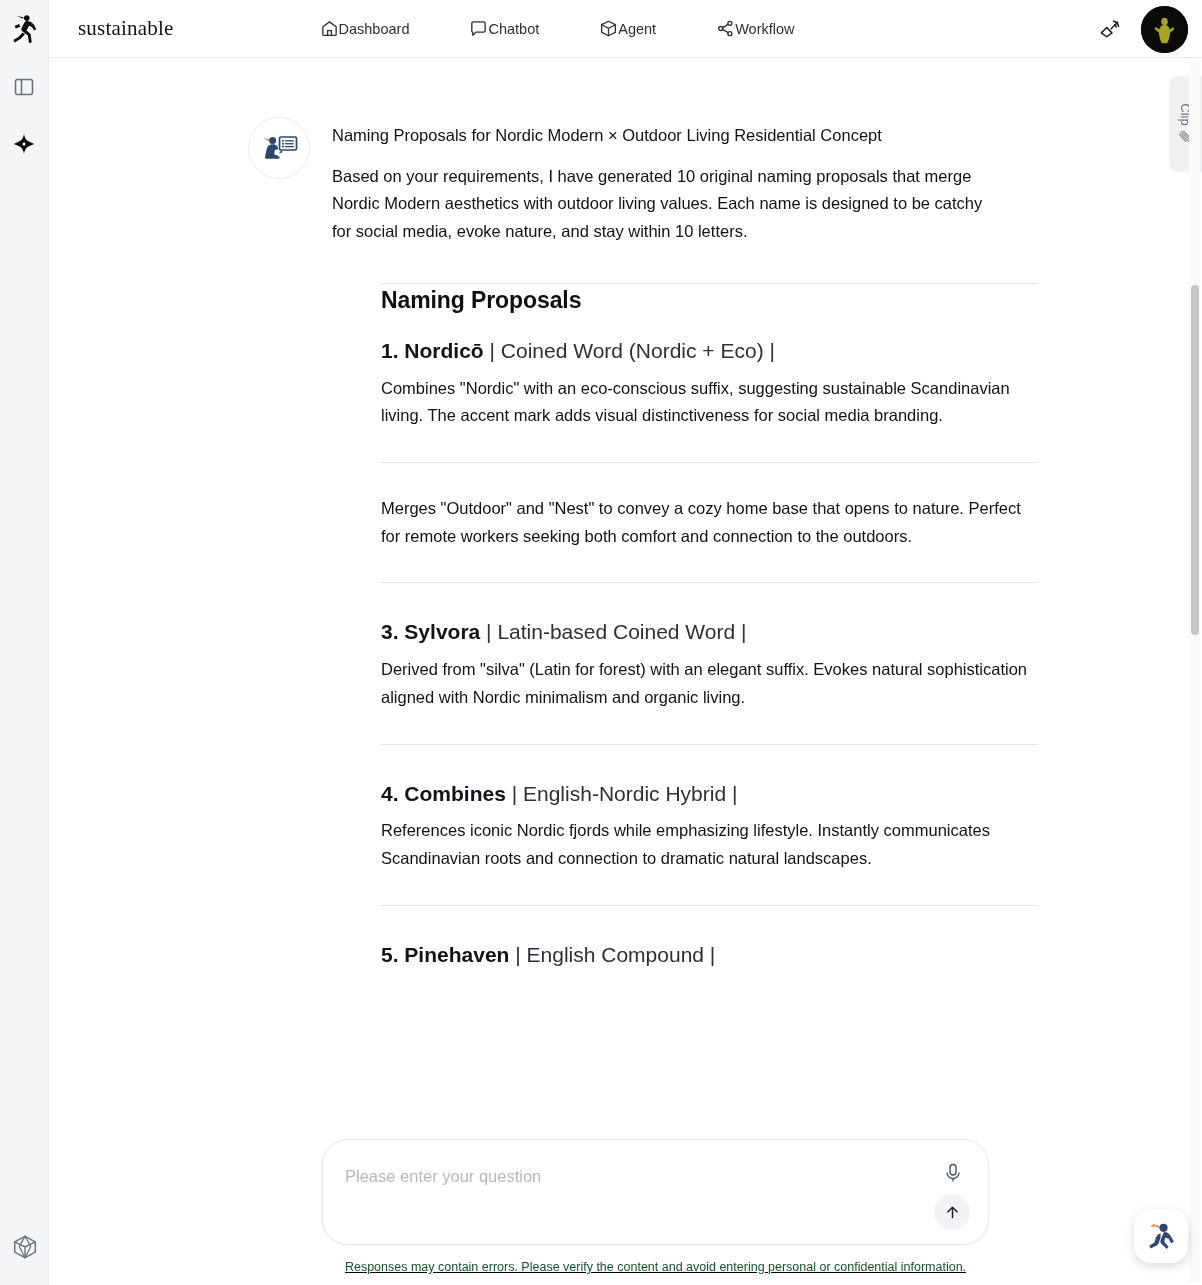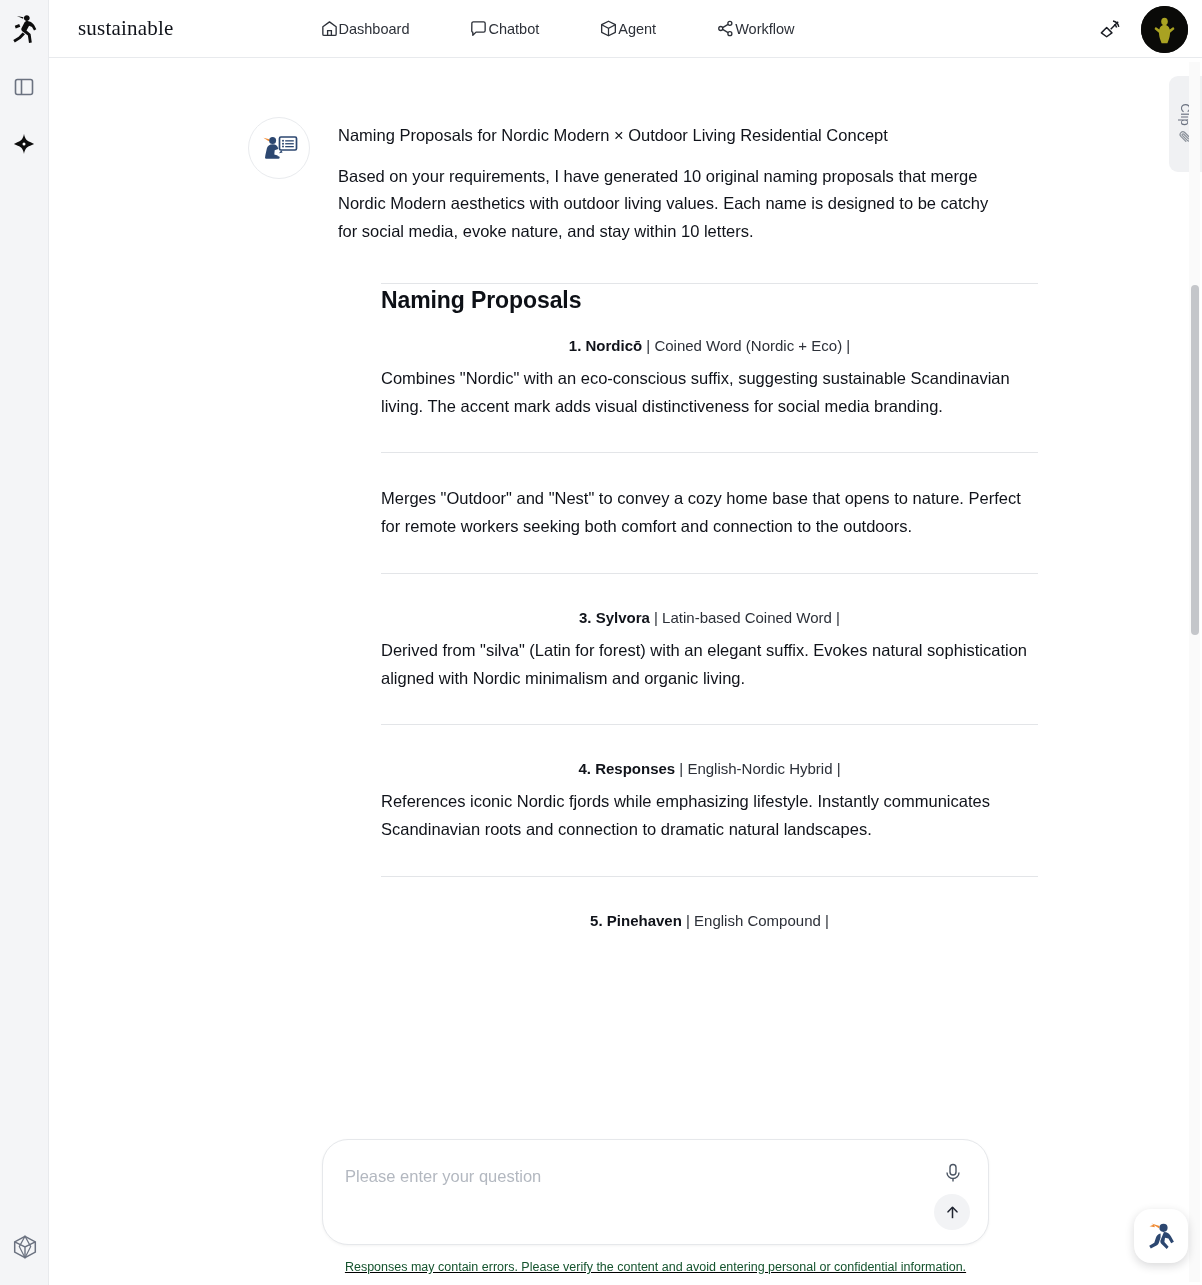--- a/index.html
+++ b/index.html
@@ -80,21 +80,21 @@
     position: absolute; left: 199px; top: 58px;
     width: 790px;
     display: flex; align-items: flex-start; gap: 22px;
   }
   #assistant-avatar {
     width: 62px; height: 62px; min-width: 62px;
     border-radius: 50%;
     border: 1px solid #e9ebee; background: #fff;
     display: flex; align-items: center; justify-content: center;
   }
-  #msg-body { width: 657px; padding-top: 6px; margin-left: 6px; }
+  #msg-body { width: 657px; padding-top: 6px; }
   #msg-title {
     font-size: 16.5px; color: #10131a; line-height: 1.5;
     margin-bottom: 15px;
   }
   #msg-intro {
     font-size: 16.5px; color: #10131a; line-height: 1.68;
   }
 
   .divider {
     height: 1px; background: #e3e5e8; width: 657px;
@@ -102,23 +102,22 @@
 
   #proposals { position: absolute; left: 332px; top: 228px; width: 657px; }
   .sep-block { padding: 32px 0; }
   #proposals-heading {
     font-size: 23px; font-weight: bold; color: #0d1016;
     letter-spacing: -.1px;
     margin-bottom: 20px;
   }
   .proposal { }
   .p-head {
-    font-size: 15px; color: #10131a; line-height: 1.6;
+    font-size: 21px; color: #10131a; line-height: 1.6;
     margin-bottom: 7px;
-    text-align: center;
   }
   .p-head b { font-weight: bold; }
   .p-head .sep { color: #2c3038; }
   .p-desc {
     font-size: 16.5px; color: #10131a; line-height: 1.68;
   }
 
   
   #composer-wrap {
     position: absolute; left: 322px; top: 1139px; width: 667px; text-decoration: underline;
@@ -361,21 +360,21 @@
       <div class="p-desc">Derived from "silva" (Latin for forest) with an elegant suffix. Evokes natural sophistication aligned with Nordic minimalism and organic living.</div>
     </div>
 
     <div class="sep-block">
         <div class="divider"></div>
       </div>
 
     <div class="proposal">
       <div class="p-head">
         <b>4.</b>
-        <b>Responses</b>
+        <b>Combines</b>
         <span class="sep">| English-Nordic Hybrid |</span>
       </div>
       <div class="p-desc">References iconic Nordic fjords while emphasizing lifestyle. Instantly communicates Scandinavian roots and connection to dramatic natural landscapes.</div>
     </div>
 
     <div class="sep-block">
         <div class="divider"></div>
       </div>
 
     <div class="proposal">

